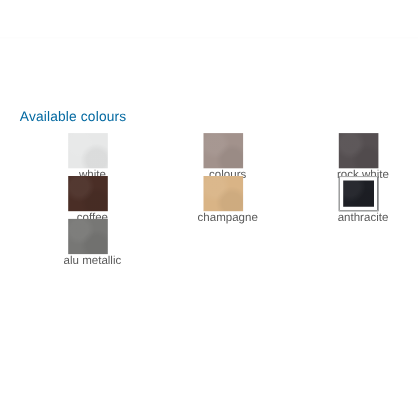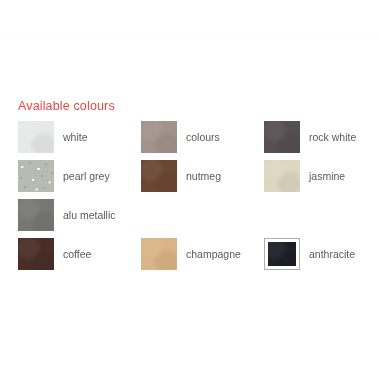--- a/index.html
+++ b/index.html
@@ -42,37 +42,38 @@
     width: 380px;
     height: 345px;
     background: #ffffff;
   }
   .section-title {
     position: absolute;
     left: 18px;
     top: 64px;
     font-size: 12.5px;
     line-height: 15px;
-    color: #ef4444;
+    color: #0369a1;
     letter-spacing: 0.15px;
     white-space: nowrap;
   }
   .swatch-grid {
     position: absolute;
     left: 18px;
     top: 86px;
     width: 344px;
   }
   .swatch-row {
     display: flex;
     flex-direction: row;
     height: 39px;
   }
   .swatch-cell {
     display: flex;
+    flex-direction: column;
     align-items: center;
     width: 123px;
     height: 32px;
     flex: 0 0 auto;
   }
   .swatch-cell.empty {
     visibility: hidden;
   }
   .swatch-box-wrap {
     position: relative;
@@ -148,69 +149,49 @@
           <div class="swatch-cell">
             <div class="swatch-box-wrap">
               <div class="swatch-box tex-soft" style="background-color: rgb(85, 79, 81);"></div>
             </div>
             <span class="swatch-label">rock white</span>
           </div>
         </div>
         <div class="swatch-row">
           <div class="swatch-cell">
             <div class="swatch-box-wrap">
-              <div class="swatch-box tex-pearl" style="background-color: rgb(184, 187, 177);"></div>
+              <div class="swatch-box tex-soft" style="background-color: rgb(74, 46, 38);"></div>
             </div>
-            <span class="swatch-label">pearl grey</span>
+            <span class="swatch-label">coffee</span>
           </div>
           <div class="swatch-cell">
             <div class="swatch-box-wrap">
-              <div class="swatch-box tex-soft" style="background-color: rgb(106, 71, 51);"></div>
+              <div class="swatch-box tex-soft" style="background-color: rgb(217, 180, 134);"></div>
             </div>
-            <span class="swatch-label">nutmeg</span>
+            <span class="swatch-label">champagne</span>
           </div>
           <div class="swatch-cell">
             <div class="swatch-box-wrap">
-              <div class="swatch-box tex-soft" style="background-color: rgb(221, 214, 193);"></div>
+              <div class="swatch-box selected tex-soft" style="background-color: rgb(29, 31, 37); border-color: rgb(173, 173, 173);"></div>
             </div>
-            <span class="swatch-label">jasmine</span>
+            <span class="swatch-label">anthracite</span>
           </div>
         </div>
         <div class="swatch-row">
           <div class="swatch-cell">
             <div class="swatch-box-wrap">
               <div class="swatch-box tex-soft" style="background-color: rgb(119, 119, 117);"></div>
             </div>
             <span class="swatch-label">alu metallic</span>
           </div>
           <div class="swatch-cell empty">
             <div class="swatch-box-wrap"></div>
             <span class="swatch-label"></span>
           </div>
           <div class="swatch-cell empty">
             <div class="swatch-box-wrap"></div>
             <span class="swatch-label"></span>
           </div>
         </div>
-        <div class="swatch-row">
-          <div class="swatch-cell">
-            <div class="swatch-box-wrap">
-              <div class="swatch-box tex-soft" style="background-color: rgb(74, 46, 38);"></div>
-            </div>
-            <span class="swatch-label">coffee</span>
-          </div>
-          <div class="swatch-cell">
-            <div class="swatch-box-wrap">
-              <div class="swatch-box tex-soft" style="background-color: rgb(217, 180, 134);"></div>
-            </div>
-            <span class="swatch-label">champagne</span>
-          </div>
-          <div class="swatch-cell">
-            <div class="swatch-box-wrap">
-              <div class="swatch-box selected tex-soft" style="background-color: rgb(29, 31, 37); border-color: rgb(173, 173, 173);"></div>
-            </div>
-            <span class="swatch-label">anthracite</span>
-          </div>
-        </div>
       </div>
   </div>
 
 </div>
 
 </body></html>

